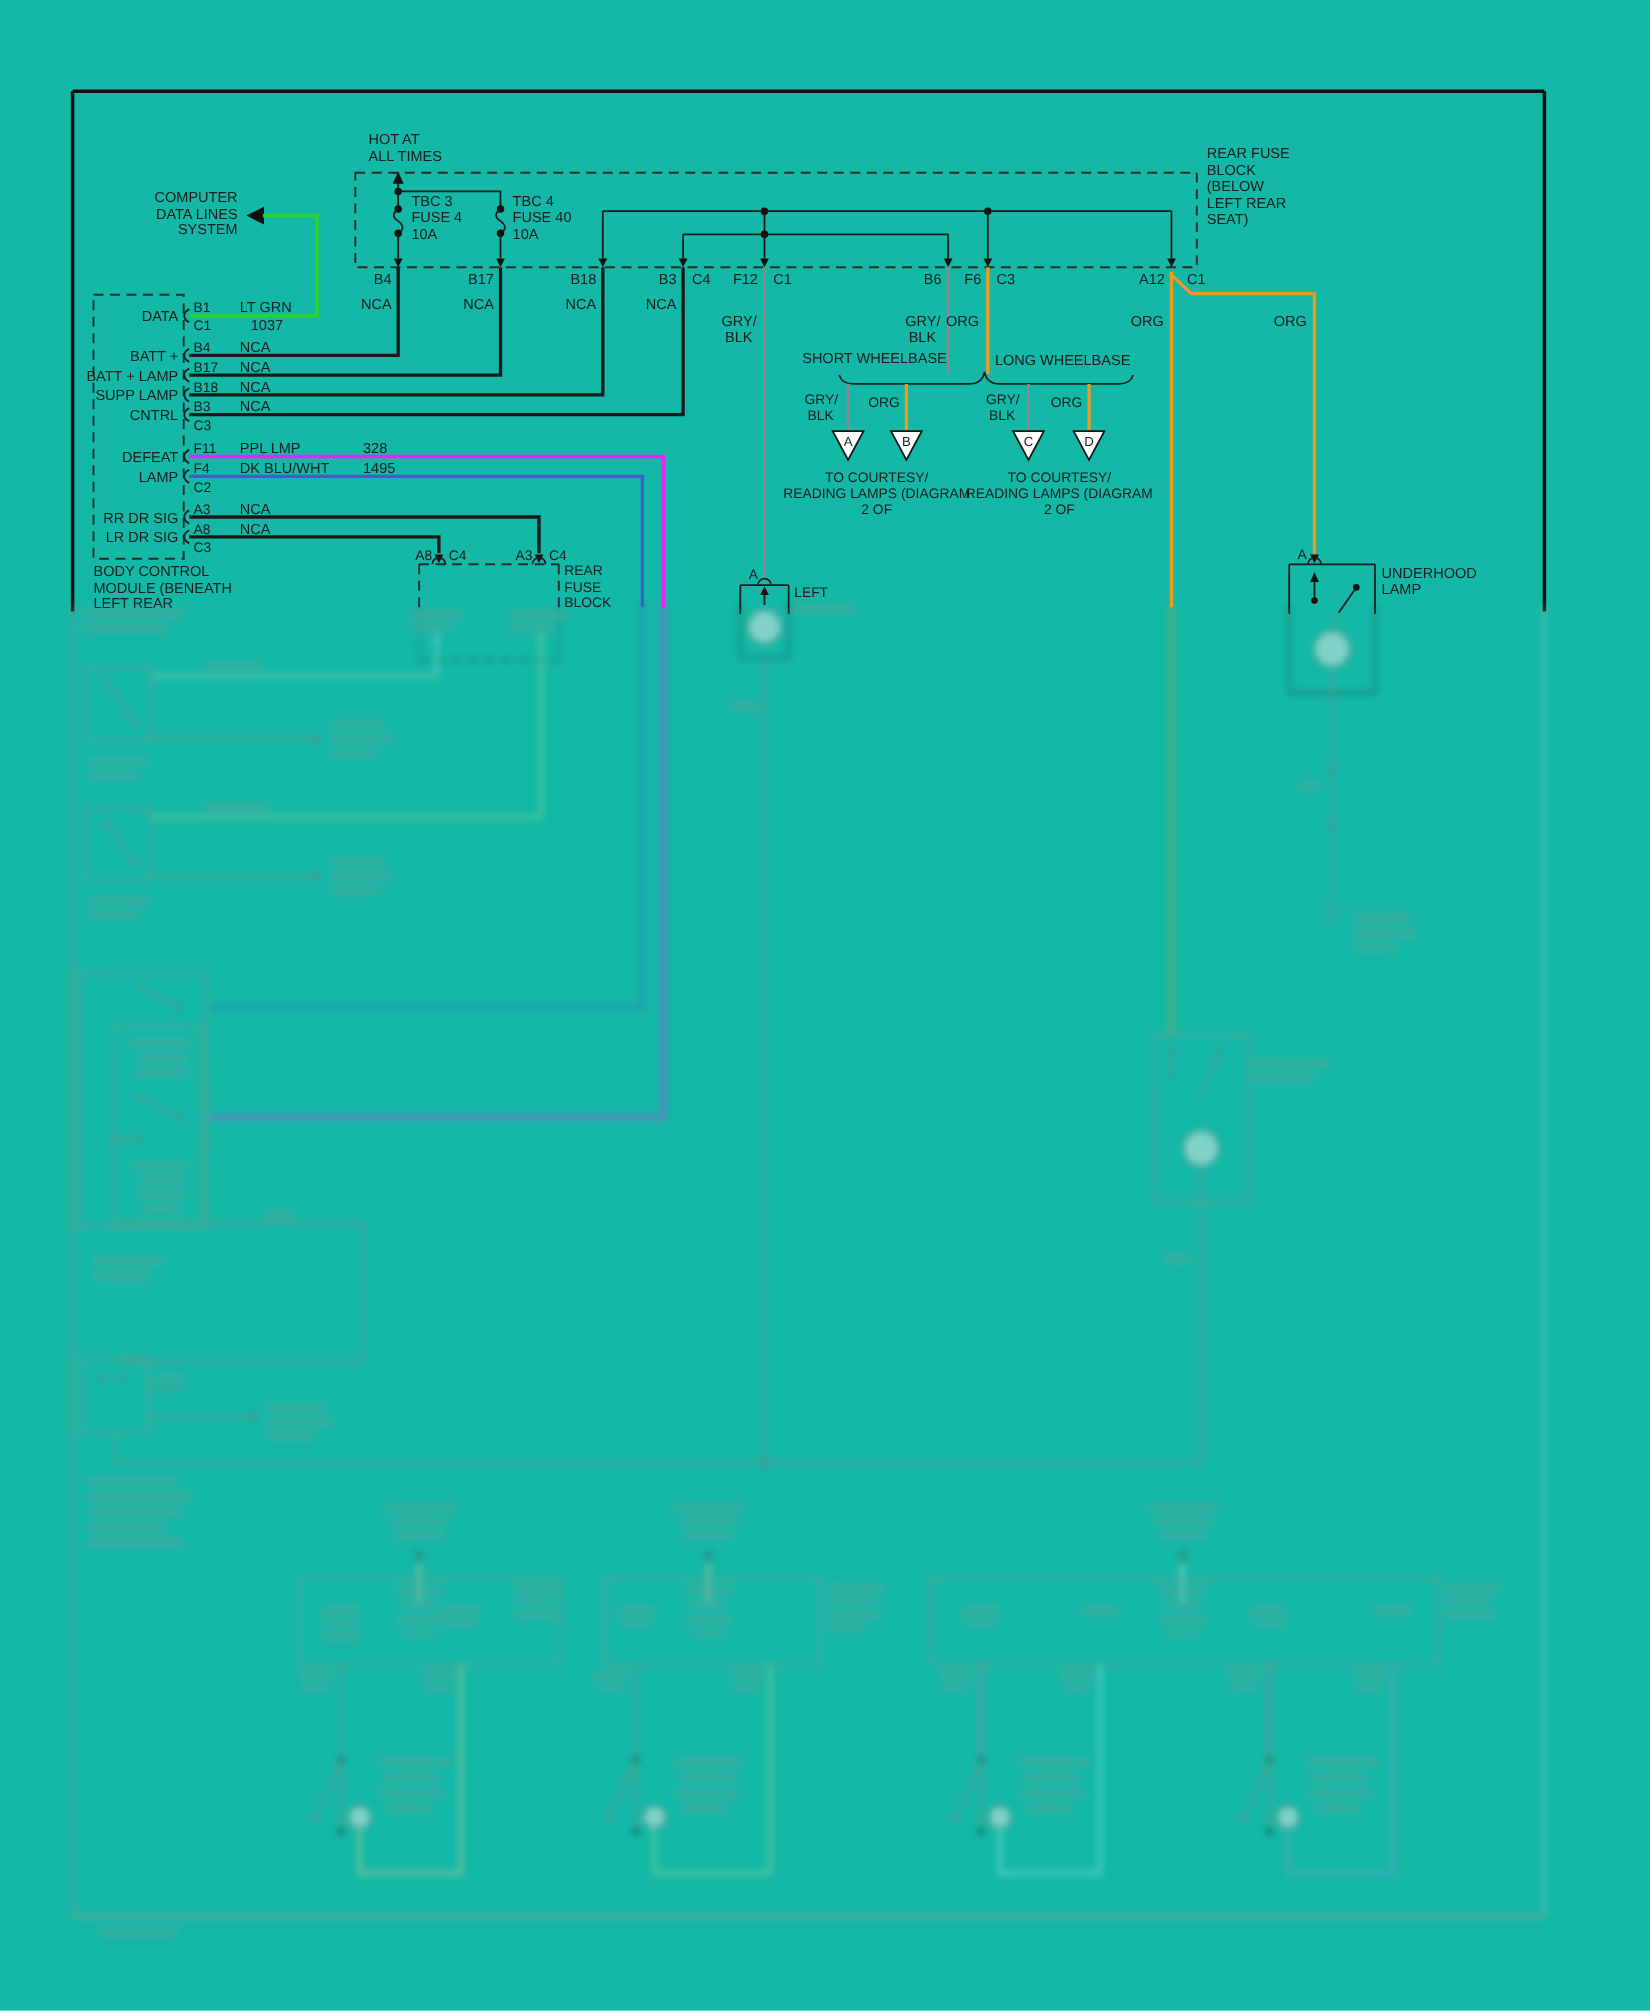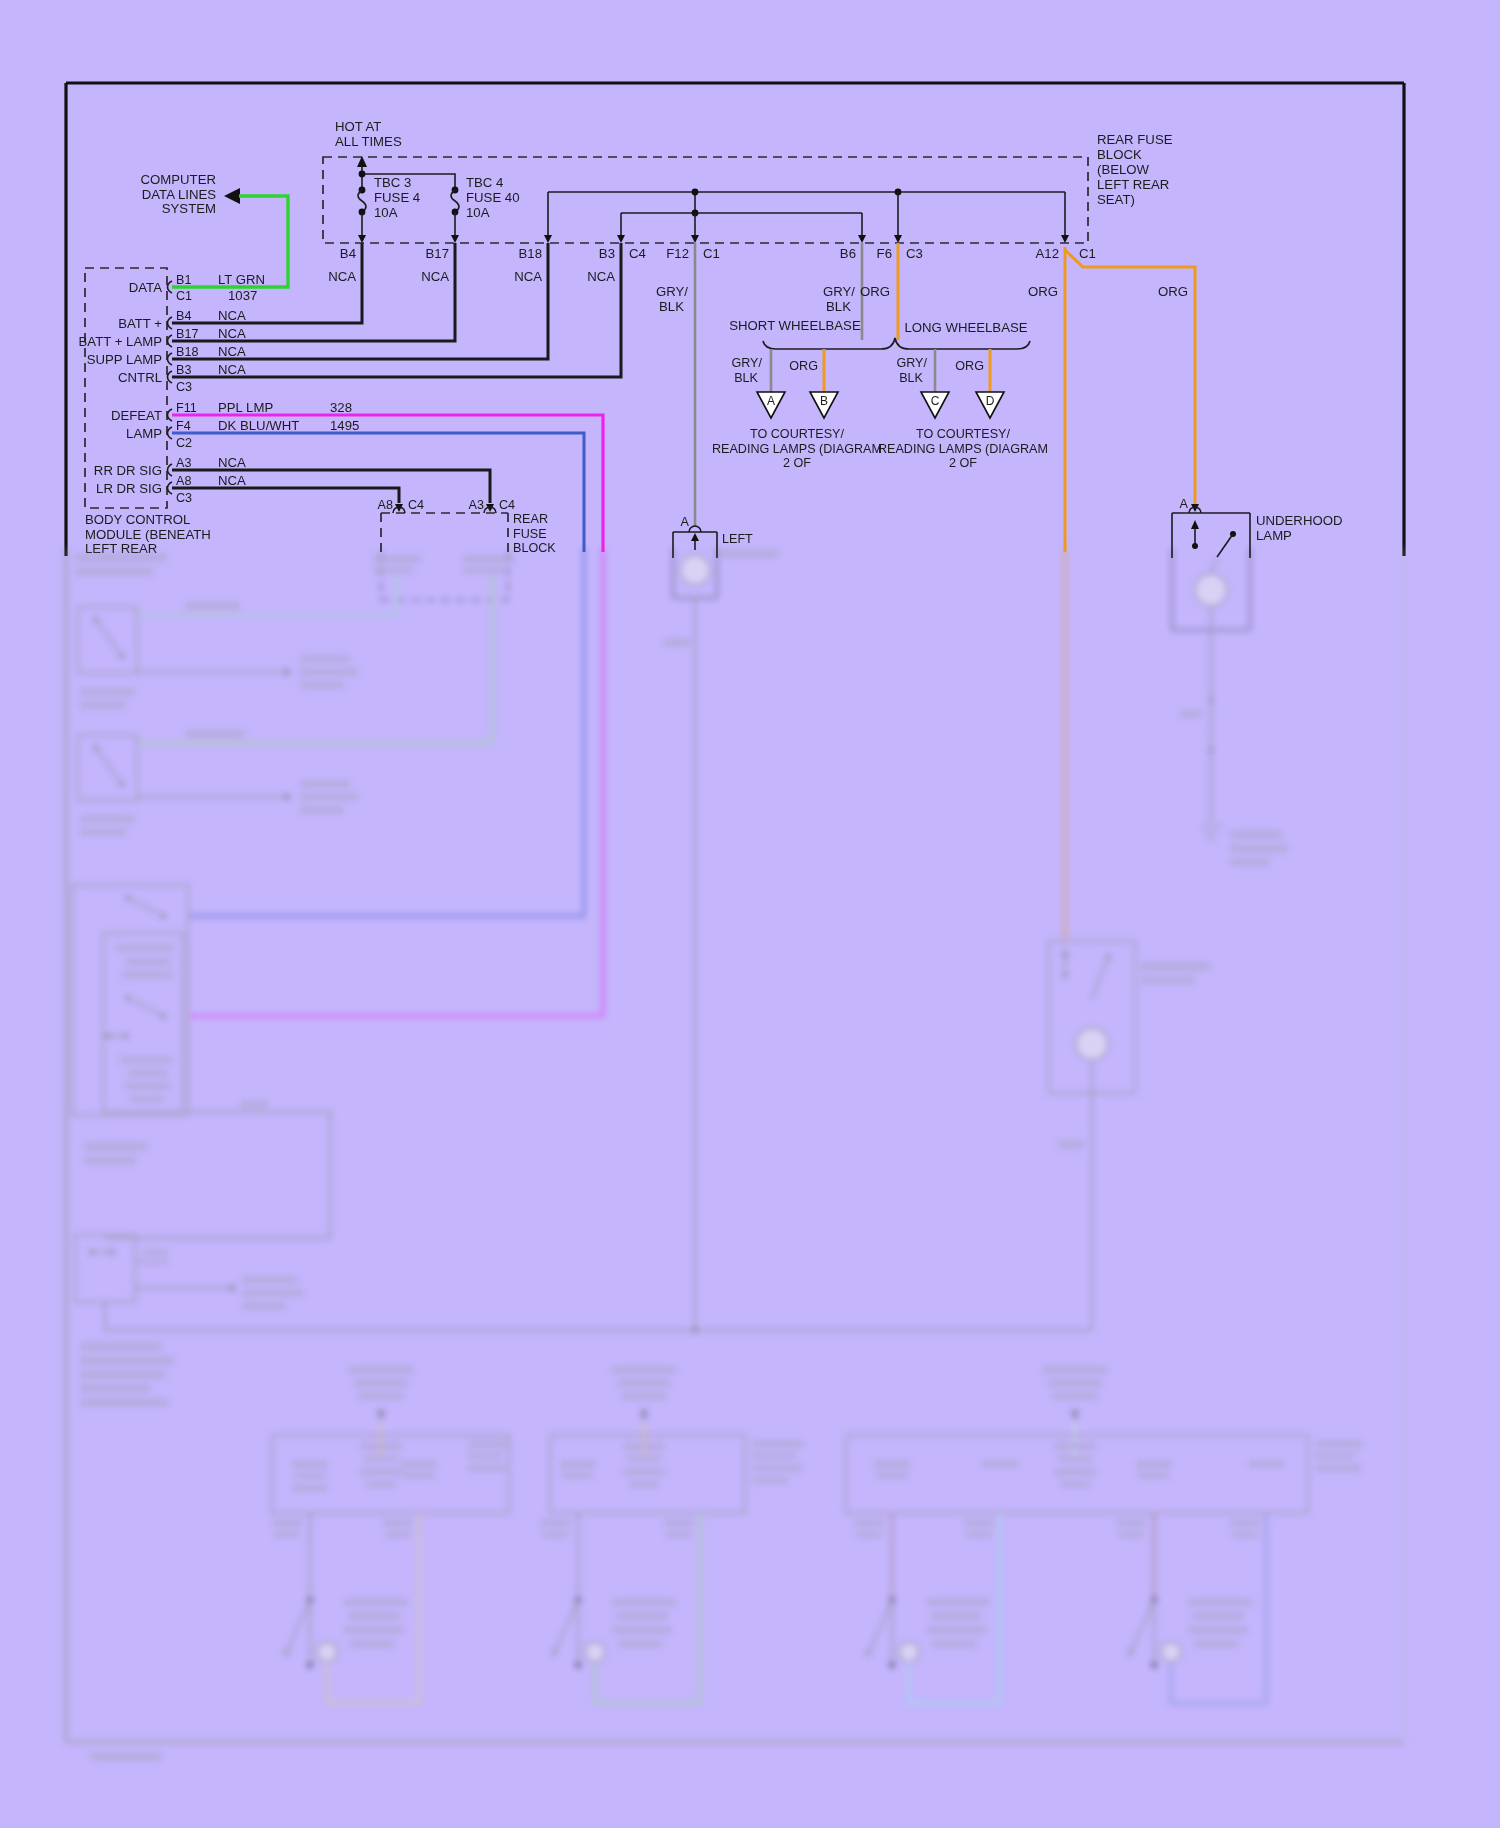--- a/index.html
+++ b/index.html
@@ -1,16 +1,16 @@
 <!DOCTYPE html>
 <html><head>
 <meta charset="utf-8">
 <style>
   html,body{margin:0;padding:0;background:#ffffff;}
-  #stage{position:relative;width:1500px;height:1828px;background:#c4b5fd;overflow:hidden;
+  #stage{position:relative;width:1500px;height:1828px;background:#14b8a6;overflow:hidden;
          font-family:"Liberation Sans", sans-serif;}
   svg{position:absolute;left:0;top:0;}
   svg text{font-family:"Liberation Sans", sans-serif;fill:#1c1c1c;font-size:13.2px;}
   svg text.sm{font-size:12.6px;}
   svg text.tri{font-size:12px;}
   .wire{fill:none;stroke-linecap:butt;stroke-linejoin:miter;}
   .thin{stroke:#1c1c1c;stroke-width:1.6;fill:none;}
   .blk{stroke:#1a1a1a;stroke-width:3;fill:none;}
   .gry{stroke:#8a8a8a;stroke-width:2.6;fill:none;}
   .dash{stroke:#2a2a2a;stroke-width:1.7;fill:none;stroke-dasharray:9 6;}

